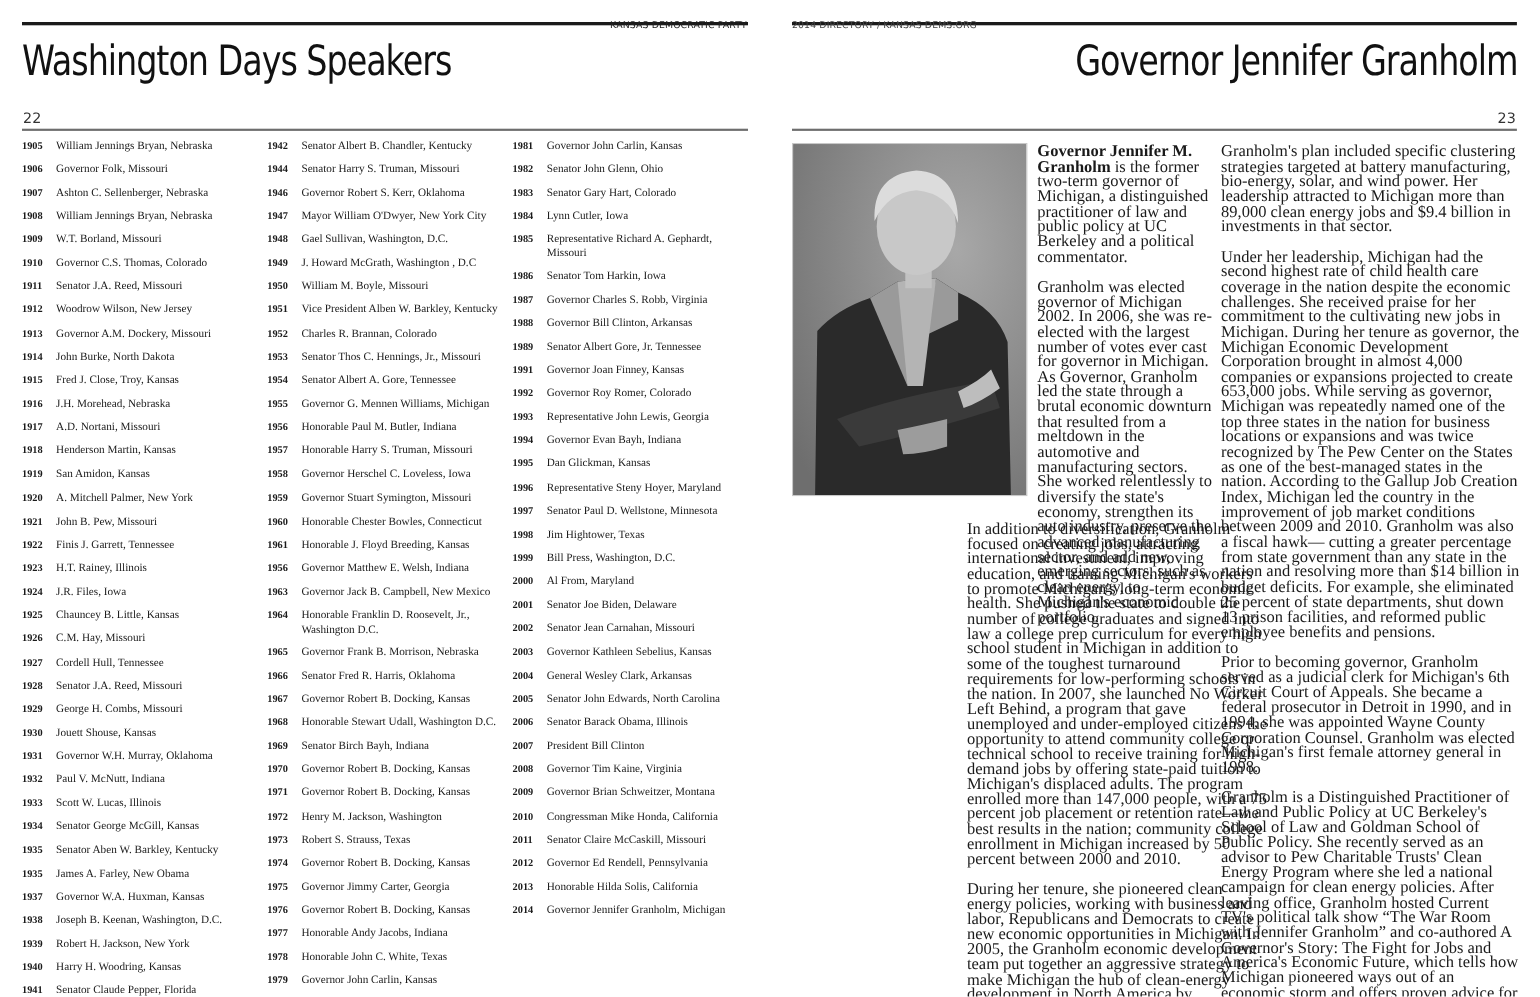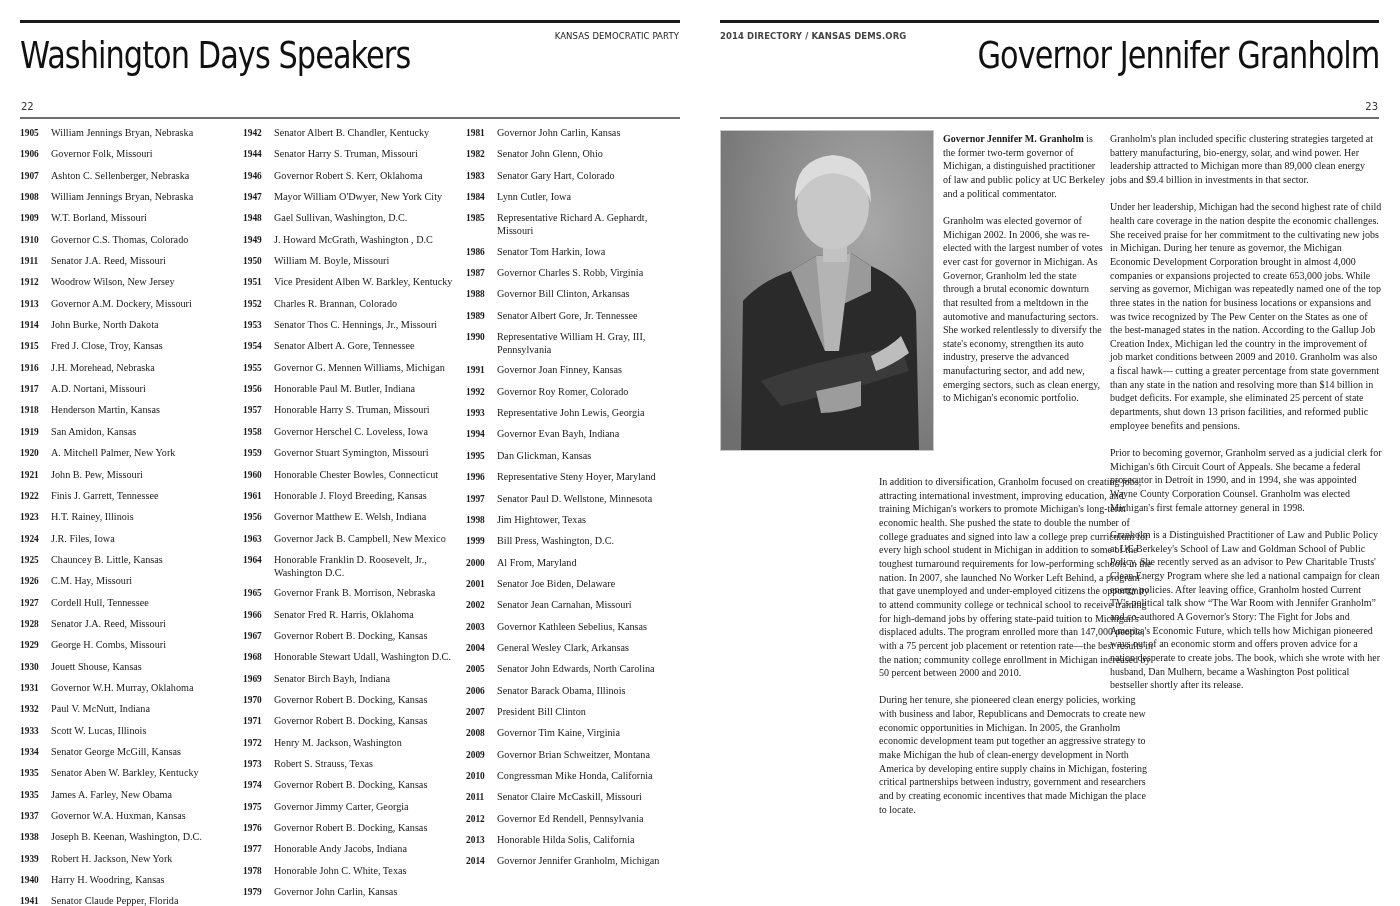--- a/index.html
+++ b/index.html
@@ -7,37 +7,37 @@
   .page { position:absolute; top:0; height:906px; }
   #left-page { left:0; width:700px; }
   #right-page { left:700px; width:700px; }
   .rule-top { position:absolute; top:20px; height:3px; background:#1a1a1a; }
   .rule-mid { position:absolute; top:117px; height:2px; background:#6e6e6e; }
   #left-page .rule-top, #left-page .rule-mid { left:20px; width:660px; }
   #right-page .rule-top, #right-page .rule-mid { left:20px; width:659px; }
   .big-title { position:absolute; top:30px; font-family:"DejaVu Sans", sans-serif; font-weight:normal; font-size:38px; letter-spacing:-1.2px; transform:scaleX(0.80); margin:0; line-height:50px; white-space:nowrap; color:#111; }
   #left-title { left:20px; transform-origin:left top; }
   #right-title { right:21px; transform-origin:right top; }
-  .small-caps { position:absolute; top:31px; font-family:"DejaVu Sans", sans-serif; font-size:8.5px; letter-spacing:0.1px; color:#222; white-space:nowrap; }
+  .small-caps { position:absolute; top:18px; font-family:"DejaVu Sans", sans-serif; font-size:8.5px; letter-spacing:0.1px; color:#222; white-space:nowrap; }
   #left-org { right:21px; }
-  #right-org { left:20px; color:#444;font-weight:bold; }
-  .page-num { position:absolute; top:101px; font-family:"DejaVu Sans", sans-serif; font-size:10px; color:#333; }
+  #right-org { left:20px; color:#444; }
+  .page-num { position:absolute; top:101px; font-family:"DejaVu Sans", sans-serif; font-size:13px; color:#333; }
   #left-num { left:21px; }
   #right-num { right:22px; }
 
   .col { position:absolute; top:126px; font-family:"Liberation Serif", serif; font-size:10.2px; color:#1a1a1a; }
   #col1 { left:20px; width:215px; }
   #col2 { left:243px; width:215px; }
   #col3 { left:466px; width:215px; }
   .speaker { display:flex; line-height:13px; margin-bottom:7.35px; }
   .speaker .year { width:31px; flex:none; font-weight:bold; font-size:9.4px; padding-top:1px; }
   .speaker .name { flex:1; }
 
   #photo { position:absolute; left:20px; top:130px; width:212px; height:319px; background:linear-gradient(160deg,#9a9a9a 0%,#7c7c7c 55%,#6a6a6a 100%); border:1px solid #c8c8c8; overflow:hidden; }
-  .bio { position:absolute; font-family:"Liberation Serif", serif; font-size:10px; line-height:13.65px; color:#1a1a1a; }
+  .bio { position:absolute; font-family:"Liberation Serif", serif; font-size:15px; line-height:13.65px; color:#1a1a1a; }
   .bio p { margin:0 0 13.65px 0; }
   #bio-col-a { left:243px; top:132px; width:162px; }
   #bio-col-b { left:131px; top:475px; width:275px;margin-left:48px; }
   #bio-col-c { left:410px; top:132px; width:272px; }
   .lead { font-weight:bold; }
 </style>
 </head>
 <body>
 
 <div id="left-page" class="page">
@@ -371,24 +371,20 @@
         <span class="year">1987</span>
         <span class="name">Governor Charles S. Robb, Virginia</span>
       </div>
       <div class="speaker">
         <span class="year">1988</span>
         <span class="name">Governor Bill Clinton, Arkansas</span>
       </div>
       <div class="speaker">
         <span class="year">1989</span>
         <span class="name">Senator Albert Gore, Jr. Tennessee</span>
-      </div>
-      <div class="speaker">
-        <span class="year">1990</span>
-        <span class="name">Representative William H. Gray, III, Pennsylvania</span>
       </div>
       <div class="speaker">
         <span class="year">1991</span>
         <span class="name">Governor Joan Finney, Kansas</span>
       </div>
       <div class="speaker">
         <span class="year">1992</span>
         <span class="name">Governor Roy Romer, Colorado</span>
       </div>
       <div class="speaker">

